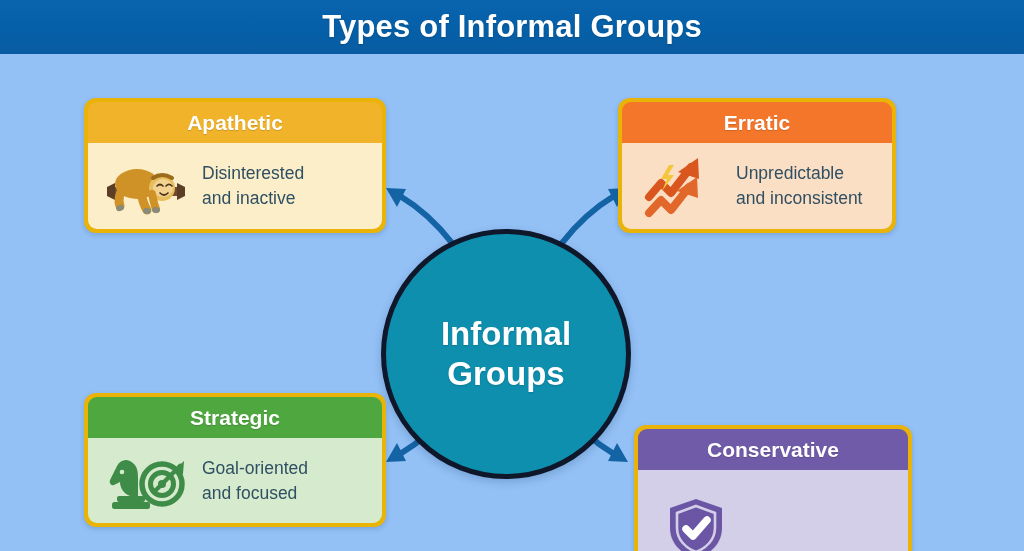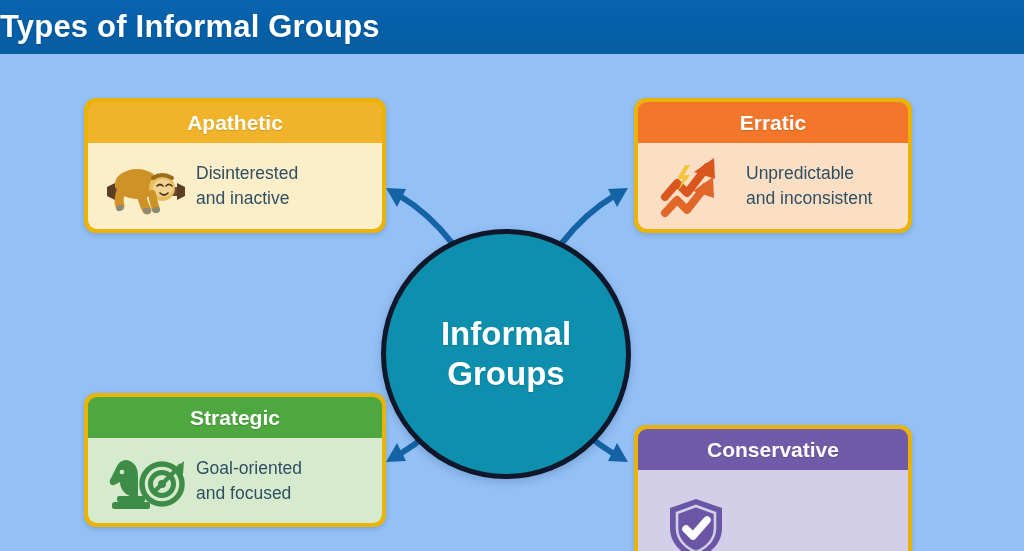--- a/index.html
+++ b/index.html
@@ -11,21 +11,21 @@
   #stage {
     position:relative;
     width:1024px; height:551px;
     background:#93c0f5;
   }
   
   #header {
     position:absolute; left:0; top:0;
     width:1024px; height:54px;
     background:linear-gradient(180deg,#0b63ae 0%,#0560a8 55%,#0a5ca1 100%);
-    display:flex; align-items:center; 
+    display:flex; align-items:center; justify-content:center;
   }
   #header-title {
     color:#ffffff;
     font-size:31px;
     font-weight:bold;
     letter-spacing:.2px;
     text-shadow:0 1px 2px rgba(0,0,0,.18);
   }
   
   .card {
@@ -47,35 +47,35 @@
     display:flex; align-items:center; justify-content:center;
     color:#ffffff;
     font-size:21px;
     font-weight:bold;
     text-shadow:0 1px 1px rgba(0,0,0,.16);
   }
   .card-body {
     flex:1;
     display:flex; align-items:center;
     padding:0 14px 0 16px;
-    gap:8px;
+    gap:14px;
   }
   .card-icon {
     flex:0 0 auto;
     width:84px; height:70px;
     display:flex; align-items:center; justify-content:center;
   }
   .card-desc {
     color:#2f4f63;
     font-size:17.5px;
     line-height:1.42;
   }
   
   #card-apathetic    { left:84px;  top:98px;  width:302px; height:135px; }
-  #card-erratic      { left:634px; top:98px;  width:278px; height:135px; }
+  #card-erratic      { left:618px; top:98px;  width:278px; height:135px; }
   #card-strategic    { left:84px;  top:393px; width:302px; height:134px; }
   #card-conservative { left:634px; top:393px; width:278px; height:166px;margin-top:32px; }
 
   #card-apathetic    .card-head { background:#f0b32a; }
   #card-apathetic    .card-body { background:#fbeec9; }
   #card-erratic      .card-head { background:#f4762a; }
   #card-erratic      .card-body { background:#fbdfc5; }
   #card-strategic    .card-head { background:#4fa73f; }
   #card-strategic    .card-body { background:#d6ebcd; }
   #card-conservative .card-head { background:#6f5ba8; }

